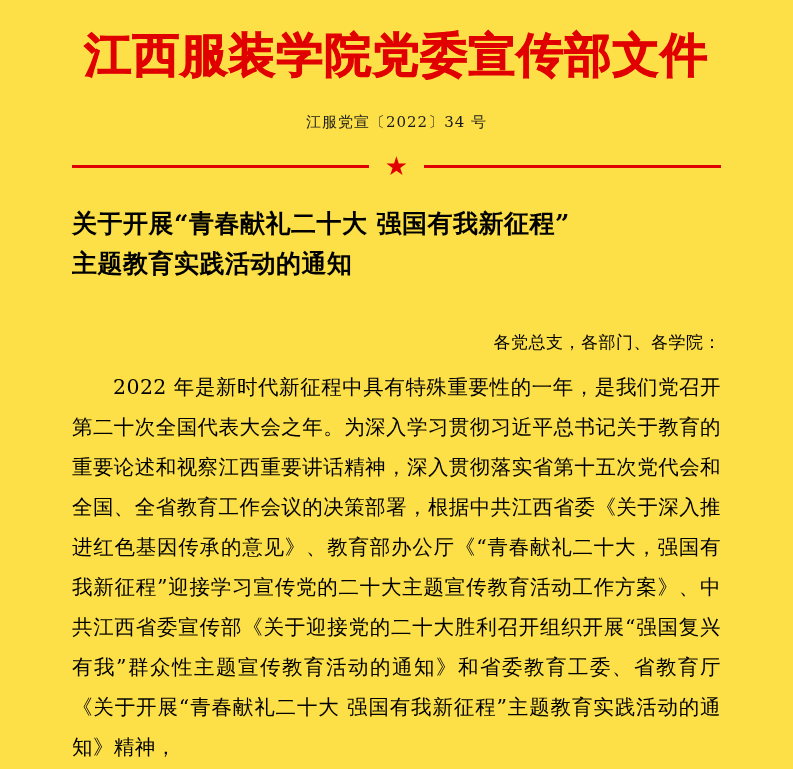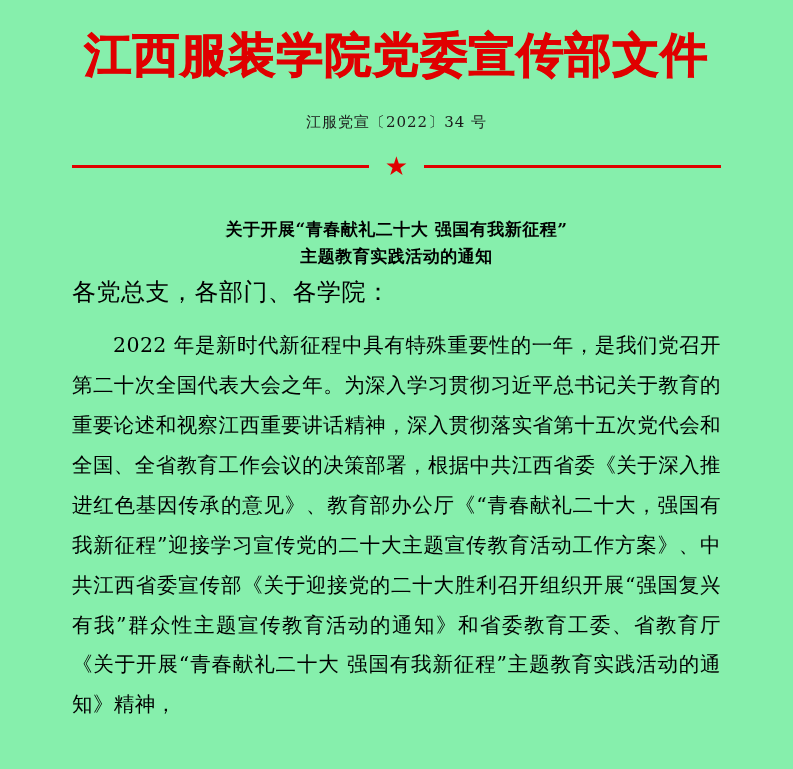--- a/index.html
+++ b/index.html
@@ -13,21 +13,21 @@
     overflow: hidden;
     font-family: "DejaVu Serif", "Liberation Serif", serif;
     color: #000000;
   }
   .page {
     width: 793px;
     height: 769px;
     box-sizing: border-box;
     padding: 0 72px;
     position: relative;
-    background: #86efac;
+    background: #fde047;
   }
   .doc-header {
     text-align: center;
     padding-top: 26px;
   }
   .doc-title {
     color: #e00000;
     font-family: "DejaVu Serif", "Liberation Serif", serif;
     font-weight: bold;
     font-size: 47px;
@@ -57,35 +57,37 @@
     flex: 1 1 auto;
   }
   .red-rule .star {
     color: #e00000;
     font-size: 26px;
     line-height: 1;
     padding: 0 16px;
     transform: translateY(-1px);
   }
   .subject-title {
-    margin-top: 36px;
-    text-align: center;
-    font-size: 17px;
+    margin-top: 24px;
+    text-align: left;
+    font-size: 25px;
     font-weight: bold;
     line-height: 1.6;
     letter-spacing: 0.5px;
     font-family: "DejaVu Serif", "Liberation Serif", serif;
   }
   .subject-title .line2 {
     display: block;
   }
   .salutation {
-    font-size: 24px;
+    margin-top: 42px;
+    font-size: 17px;
     line-height: 1.9;
     letter-spacing: 0.5px;
+    text-align: right;
   }
   .body-text {
     margin-top: 10px;
     font-size: 20.5px;
     line-height: 1.95;
     letter-spacing: 0.4px;
     text-align: justify;
     text-justify: inter-ideograph;
     text-indent: 2em;
   }

